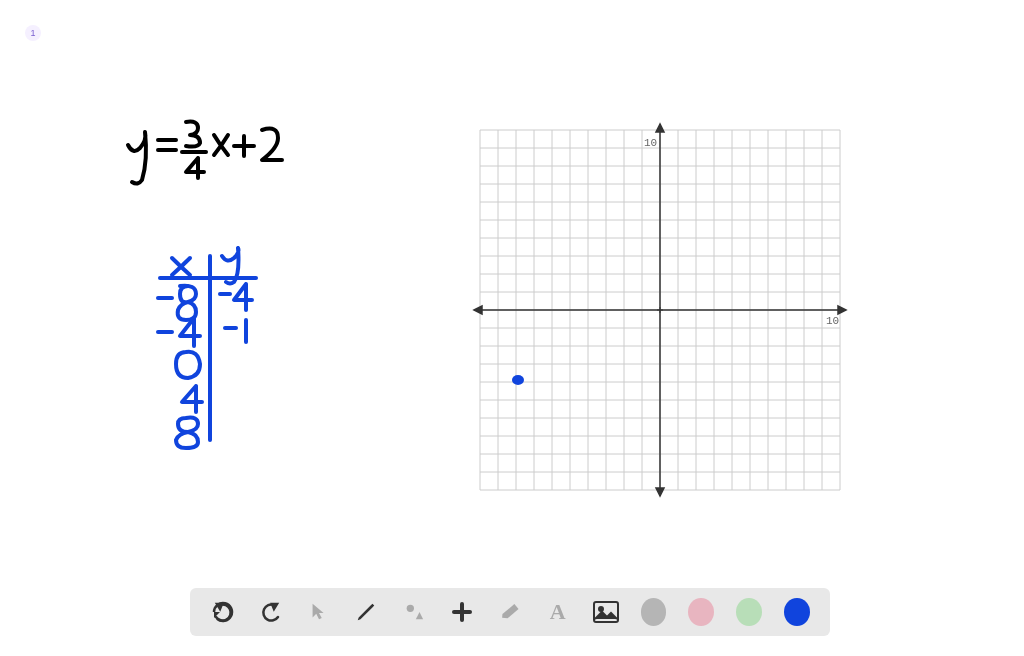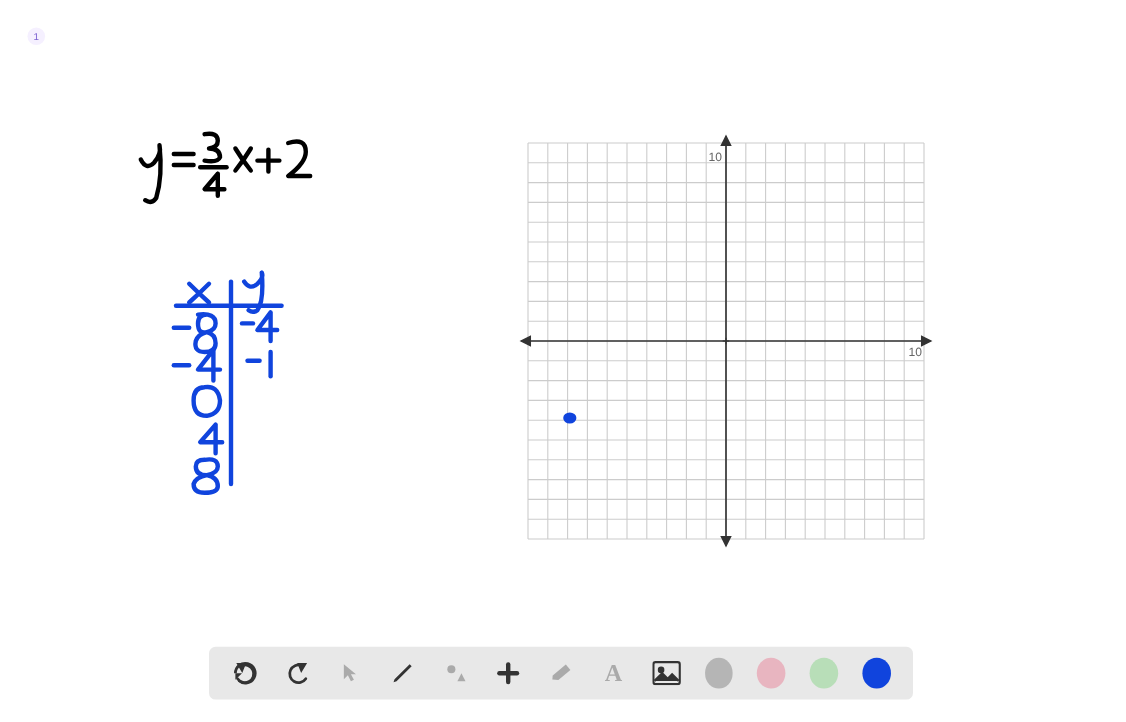--- a/index.html
+++ b/index.html
@@ -24,20 +24,21 @@
       justify-content: center;
       font-size: 9px;
       color: #7a5fd0;
     }
     .canvas-area {
       position: absolute;
       top: 0;
       left: 0;
       width: 1024px;
       height: 580px;
+      font-family: Liberation Mono, monospace;
     }
     .handwriting {
       position: absolute;
       top: 0;
       left: 0;
       width: 1024px;
       height: 580px;
       pointer-events: none;
     }
     .graph-container {

